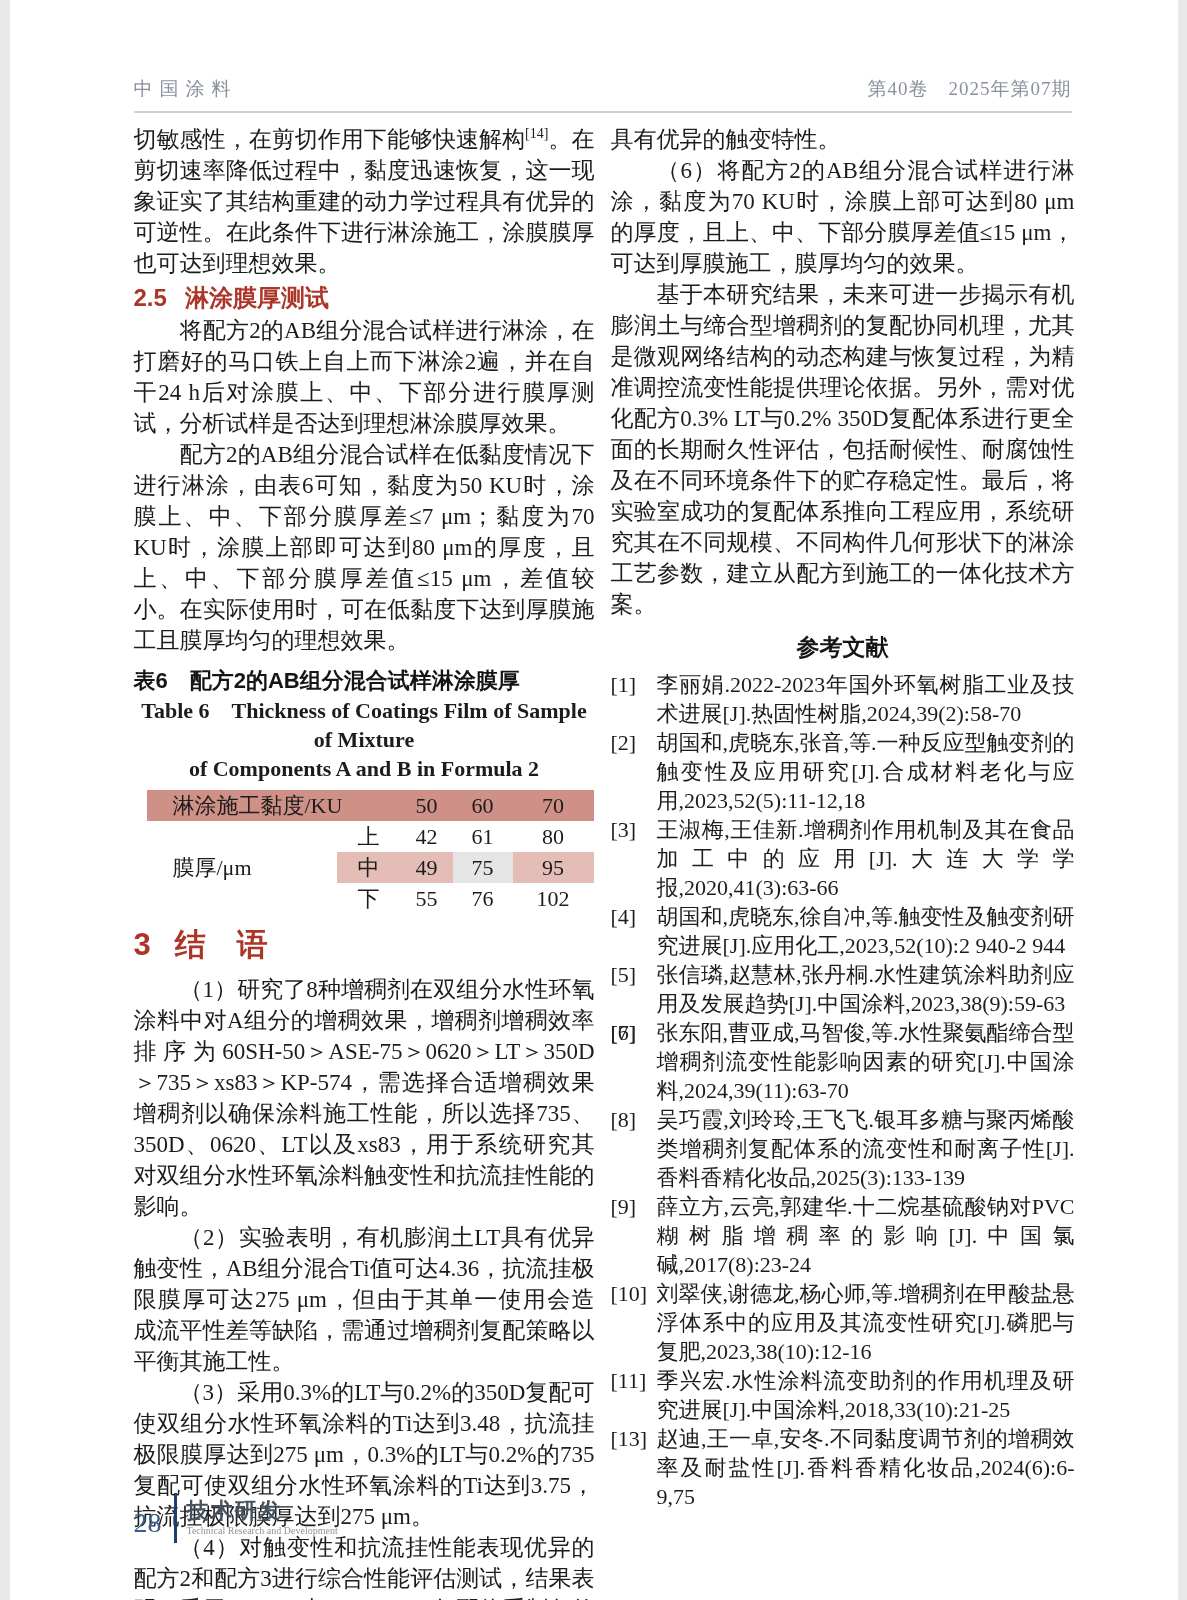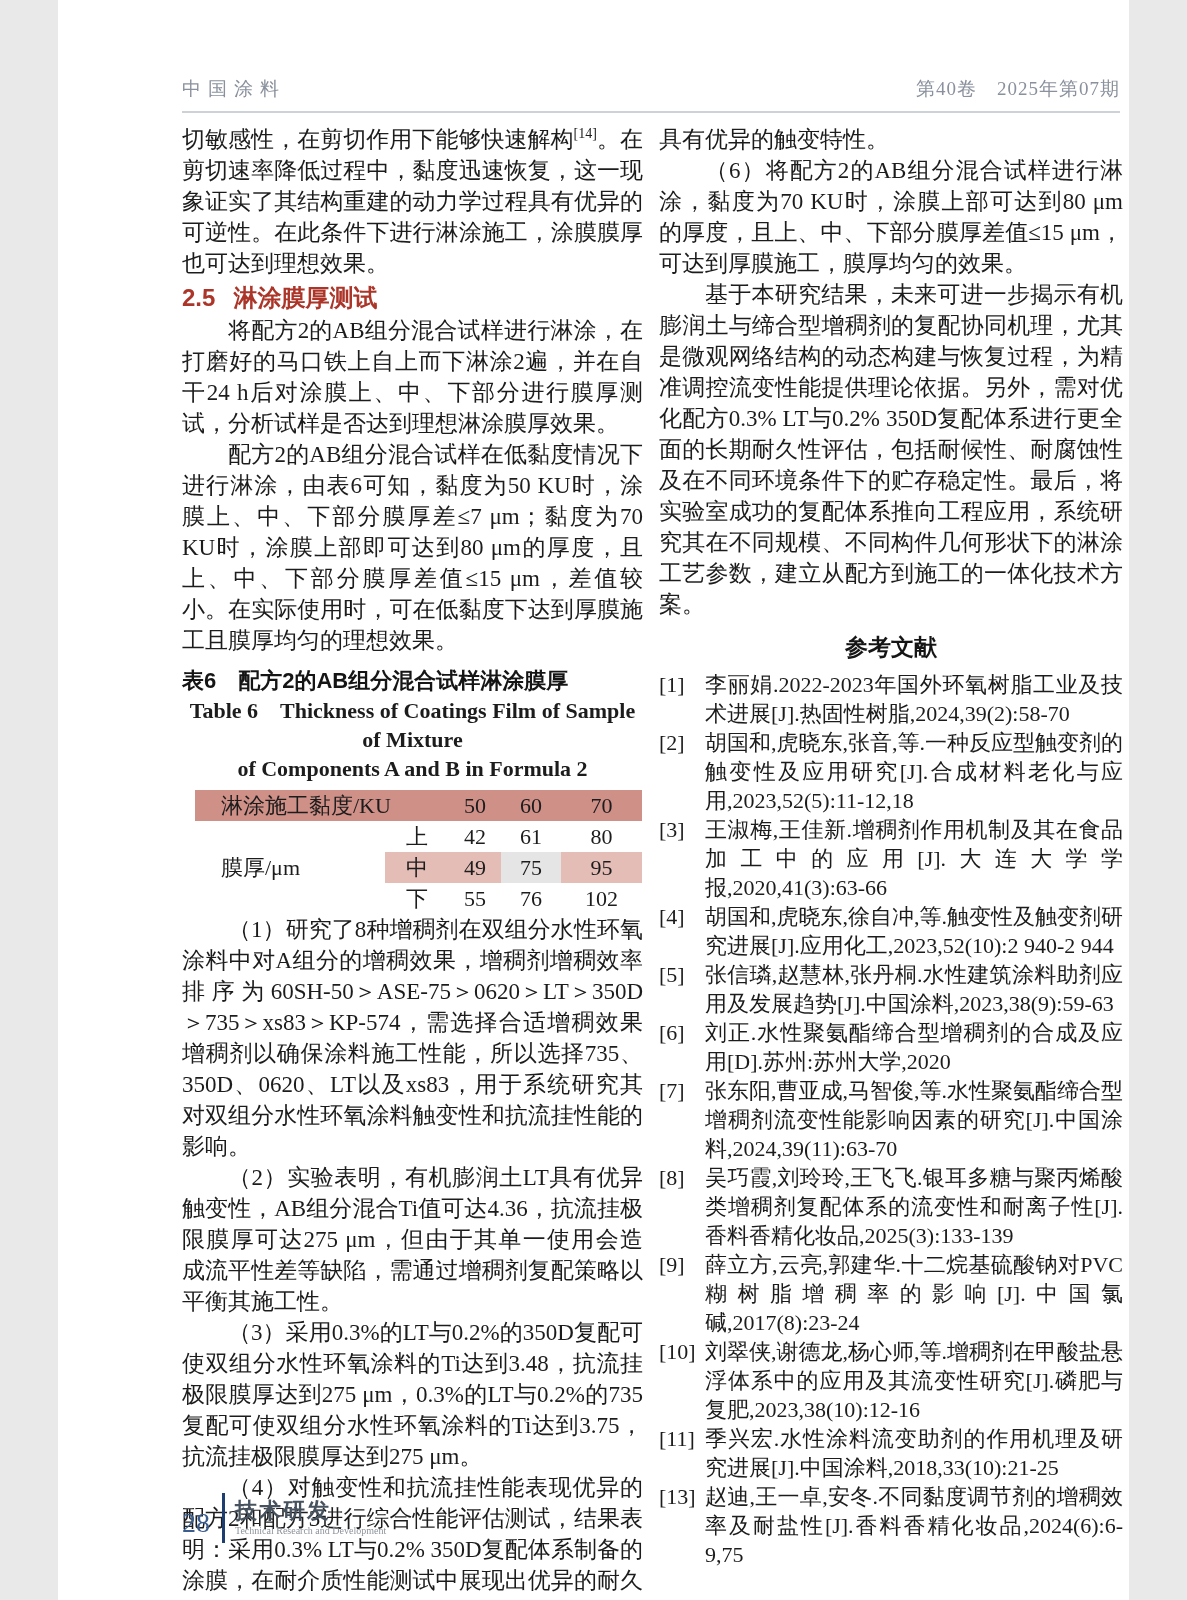--- a/index.html
+++ b/index.html
@@ -1,17 +1,17 @@
 <!DOCTYPE html>
 <html><head>
 <meta charset="utf-8">
 <style>
   html,body { margin:0; padding:0; background:#e9e9e9; }
   .page {
-    position:relative; width:1071px; height:1600px; margin:0 auto;
+    position:relative; width:1168px; height:1600px; margin:0 auto;
     background:#ffffff; color:#1c1c1c;
     font-family:"Liberation Serif","DejaVu Serif",serif;
     overflow:hidden;
   }
 
   
   .page-header {
     position:absolute; left:124px; top:76px; width:938px;
     display:flex; justify-content:space-between; align-items:baseline;
     border-bottom:2px solid #cdd2d9; padding-bottom:9px;
@@ -124,20 +124,23 @@
       </tr>
       <tr>
         <td>下</td>
         <td>55</td>
         <td>76</td>
         <td>102</td>
       </tr>
     </tbody>
       </table>
 
+    <p class="sec-head sec-head-major">
+      <span class="sec-num">3</span><span>结　语</span>
+    </p>
 
     <p class="indent">（1）研究了8种增稠剂在双组分水性环氧涂料中对A组分的增稠效果，增稠剂增稠效率排序为60SH-50＞ASE-75＞0620＞LT＞350D＞735＞xs83＞KP-574，需选择合适增稠效果增稠剂以确保涂料施工性能，所以选择735、350D、0620、LT以及xs83，用于系统研究其对双组分水性环氧涂料触变性和抗流挂性能的影响。</p>
     <p class="indent">（2）实验表明，有机膨润土LT具有优异触变性，AB组分混合Ti值可达4.36，抗流挂极限膜厚可达275 μm，但由于其单一使用会造成流平性差等缺陷，需通过增稠剂复配策略以平衡其施工性。</p>
     <p class="indent">（3）采用0.3%的LT与0.2%的350D复配可使双组分水性环氧涂料的Ti达到3.48，抗流挂极限膜厚达到275 μm，0.3%的LT与0.2%的735复配可使双组分水性环氧涂料的Ti达到3.75，抗流挂极限膜厚达到275 μm。</p>
     <p class="indent">（4）对触变性和抗流挂性能表现优异的配方2和配方3进行综合性能评估测试，结果表明：采用0.3% LT与0.2% 350D复配体系制备的涂膜，在耐介质性能测试中展现出优异的耐久性，经480 h连续测试后，涂膜表面未出现起泡、剥落、生锈或开裂等失效现象。</p>
 
   </div>
 
   <div class="col col-right">
 
@@ -146,21 +149,21 @@
     <p class="indent">基于本研究结果，未来可进一步揭示有机膨润土与缔合型增稠剂的复配协同机理，尤其是微观网络结构的动态构建与恢复过程，为精准调控流变性能提供理论依据。另外，需对优化配方0.3% LT与0.2% 350D复配体系进行更全面的长期耐久性评估，包括耐候性、耐腐蚀性及在不同环境条件下的贮存稳定性。最后，将实验室成功的复配体系推向工程应用，系统研究其在不同规模、不同构件几何形状下的淋涂工艺参数，建立从配方到施工的一体化技术方案。</p>
 
     <div class="ref-head">参考文献</div>
 
     <ul class="refs">
       <li><span class="rnum">[1]</span><span>李丽娟.2022-2023年国外环氧树脂工业及技术进展[J].热固性树脂,2024,39(2):58-70</span></li>
       <li><span class="rnum">[2]</span><span>胡国和,虎晓东,张音,等.一种反应型触变剂的触变性及应用研究[J].合成材料老化与应用,2023,52(5):11-12,18</span></li>
       <li><span class="rnum">[3]</span><span>王淑梅,王佳新.增稠剂作用机制及其在食品加工中的应用[J].大连大学学报,2020,41(3):63-66</span></li>
       <li><span class="rnum">[4]</span><span>胡国和,虎晓东,徐自冲,等.触变性及触变剂研究进展[J].应用化工,2023,52(10):2 940-2 944</span></li>
       <li><span class="rnum">[5]</span><span>张信璘,赵慧林,张丹桐.水性建筑涂料助剂应用及发展趋势[J].中国涂料,2023,38(9):59-63</span></li>
-      <li><span class="rnum">[6]</span><span>刘正.水性聚氨酯缔合型增稠剂的合成及应用[D].苏州:苏州大学,2020</span></li>
+      <li><span class="rnum">[6]</span></li>
       <li><span class="rnum">[7]</span><span>张东阳,曹亚成,马智俊,等.水性聚氨酯缔合型增稠剂流变性能影响因素的研究[J].中国涂料,2024,39(11):63-70</span></li>
       <li><span class="rnum">[8]</span><span>吴巧霞,刘玲玲,王飞飞.银耳多糖与聚丙烯酸类增稠剂复配体系的流变性和耐离子性[J].香料香精化妆品,2025(3):133-139</span></li>
       <li><span class="rnum">[9]</span><span>薛立方,云亮,郭建华.十二烷基硫酸钠对PVC糊树脂增稠率的影响[J].中国氯碱,2017(8):23-24</span></li>
       <li><span class="rnum">[10]</span><span>刘翠侠,谢德龙,杨心师,等.增稠剂在甲酸盐悬浮体系中的应用及其流变性研究[J].磷肥与复肥,2023,38(10):12-16</span></li>
       <li><span class="rnum">[11]</span><span>季兴宏.水性涂料流变助剂的作用机理及研究进展[J].中国涂料,2018,33(10):21-25</span></li>
       <li><span class="rnum">[13]</span><span>赵迪,王一卓,安冬.不同黏度调节剂的增稠效率及耐盐性[J].香料香精化妆品,2024(6):6-9,75</span></li>
 
     </ul>
 
   </div>

